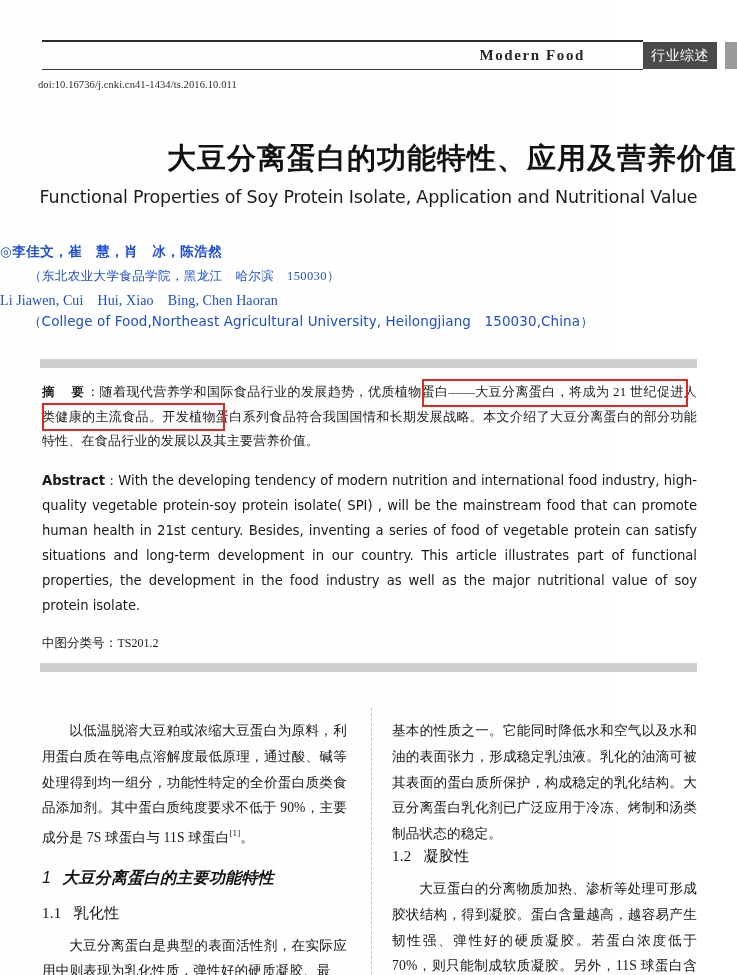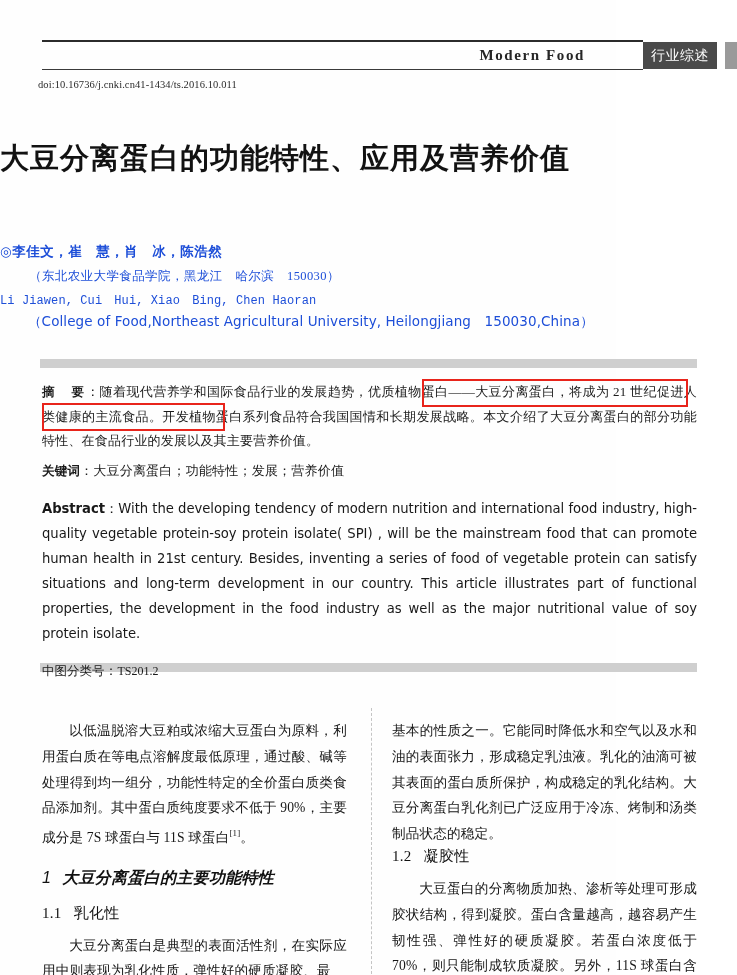--- a/index.html
+++ b/index.html
@@ -91,21 +91,21 @@
     letter-spacing: 0.1px;
     white-space: nowrap;
   }
 
   
   .title-cn {
     position: absolute;
     left: 0;
     top: 139px;
     width: 737px;
-    text-align: left;
+    text-align: right;
     font-family: "DejaVu Sans", sans-serif;
     font-weight: bold;
     font-size: 29px;
     letter-spacing: 1px;
     color: #121212;
   }
   .title-en {
     position: absolute;
     left: 0;
     top: 187px;
@@ -134,22 +134,22 @@
   }
   .affil-cn {
     top: 268px;
     font-family: Liberation Serif, serif;
     font-size: 12.5px;
     letter-spacing: 0.4px;
     padding-left: 29px;
   }
   .authors-en {
     top: 292px;
-    font-family: Liberation Mono, monospace;
-    font-size: 12px;
+    font-family: Liberation Serif, serif;
+    font-size: 14px;
     letter-spacing: 0.1px;
   }
   .affil-en {
     top: 313px;
     font-family: "DejaVu Sans", "Liberation Sans", sans-serif;
     font-size: 13.5px;
     letter-spacing: 0.1px;
     margin-left: 28px;
   }
 
@@ -330,34 +330,34 @@
     <div class="header-rule-top"></div>
     <div class="header-rule-bottom"></div>
     <div class="journal-name">Modern Food</div>
     <div class="section-badge">行业综述</div>
     <div class="badge-tail"></div>
   </div>
 
   <div class="doi">doi:10.16736/j.cnki.cn41-1434/ts.2016.10.011</div>
 
   <div class="title-cn">大豆分离蛋白的功能特性、应用及营养价值</div>
+  <div class="title-en">Functional Properties of Soy Protein Isolate, Application and Nutritional Value</div>
 
   <div class="authors authors-cn">◎李佳文，崔　慧，肖　冰，陈浩然</div>
   <div class="authors affil-cn">（东北农业大学食品学院，黑龙江　哈尔滨　150030）</div>
   <div class="authors authors-en">Li Jiawen, Cui　Hui, Xiao　Bing, Chen Haoran</div>
   <div class="authors affil-en">（College of Food,Northeast Agricultural University, Heilongjiang　150030,China）</div>
 
   <div class="gray-bar gray-bar-top"></div>
   <div class="gray-bar gray-bar-bottom"></div>
 
   <div class="abstract-block">
 
     <div class="abs-cn"><span class="abs-label">摘　要</span><span>：</span><span>随着现代营养学和国际食品行业的发展趋势，</span><span>优质植物蛋白——大豆分离蛋白，将成为 21 世纪促进人类健康的主流食品。</span><span>开发植物蛋白系列食品符合我国国情和长期发展战略。本文介绍了大豆分离蛋白的部分功能特性、在食品行业的发展以及其主要营养价值。</span></div>
 
-    <div class="kw-cn"><span class="kw-label">关键词</span><span>：</span><span>大豆分离蛋白；功能特性；发展；营养价值</span></div>
 
     <div class="abs-en"><b>Abstract</b><span>：</span><span>With the developing tendency of modern nutrition and international food industry, high-quality vegetable protein-soy protein isolate( SPI) , will be the mainstream food that can promote human health in 21st century. Besides, inventing a series of food of vegetable protein can satisfy situations and long-term development in our country. This article illustrates part of functional properties, the development in the food industry as well as the major nutritional value of soy protein isolate.</span></div>
 
 
     <div class="clc"><span class="clc-label">中图分类号</span><span>：</span><span class="clc-val">TS201.2</span></div>
   </div>
 
   <div class="redbox redbox-1"></div>
   <div class="redbox redbox-2"></div>
 

